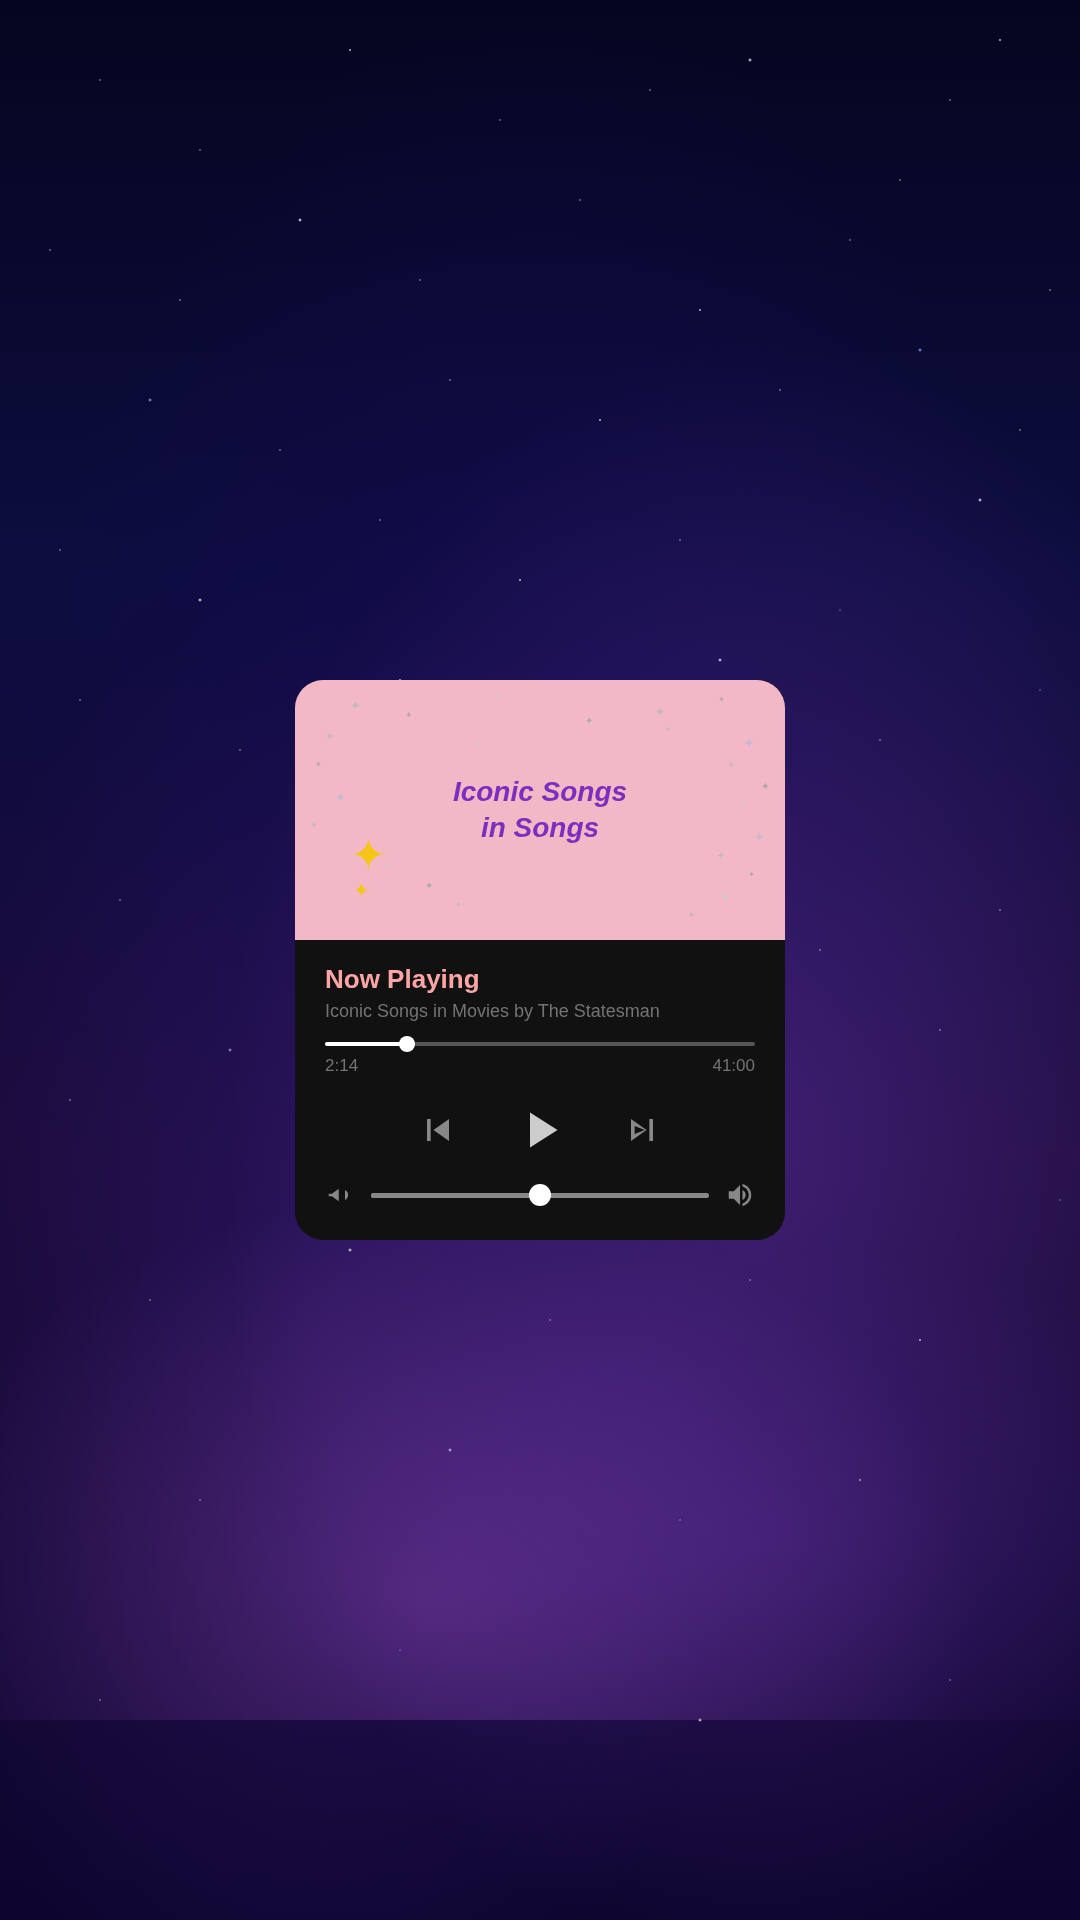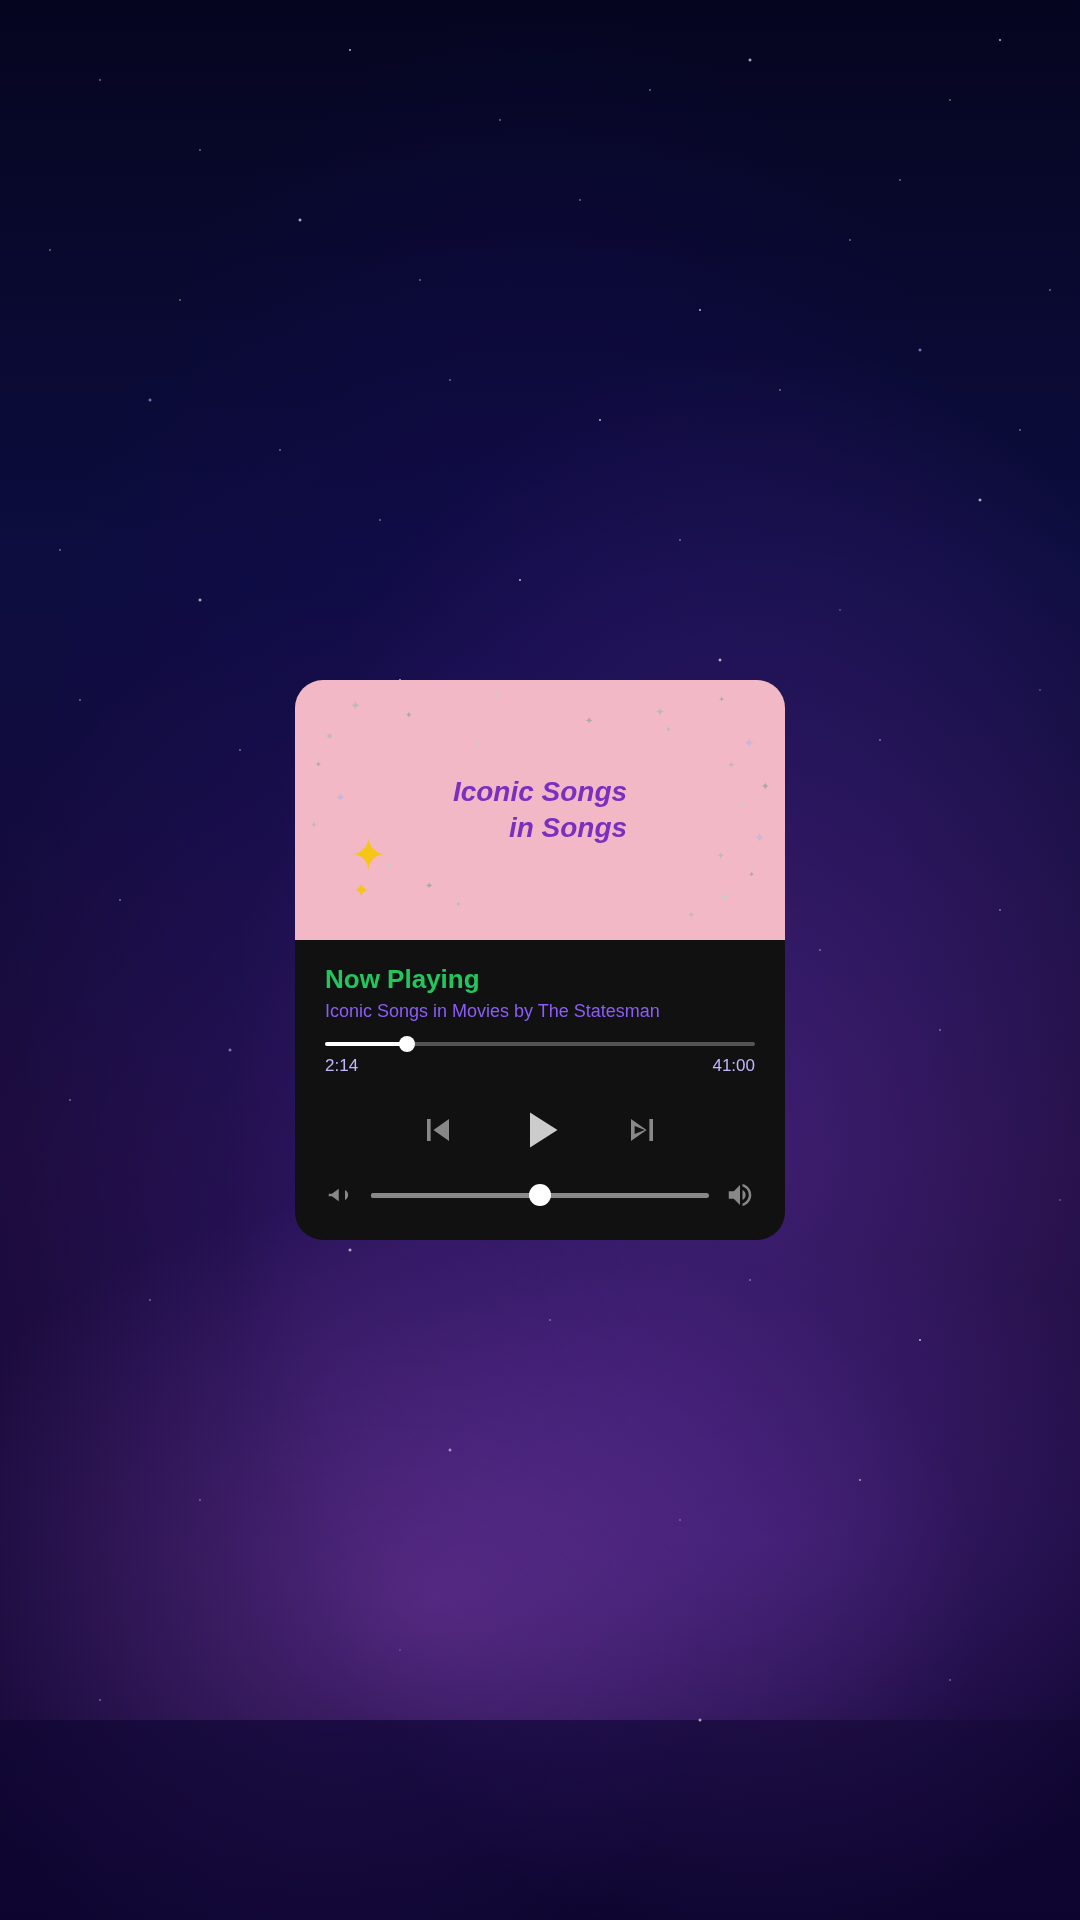--- a/index.html
+++ b/index.html
@@ -126,21 +126,21 @@
       position: relative;
       overflow: hidden;
       display: flex;
       align-items: center;
       justify-content: center;
     }
 
     .album-art-title {
       position: relative;
       z-index: 2;
-      text-align: right;
+      text-align: center;
       color: #7b2fbe;
       font-size: 28px;
       font-weight: 700;
       line-height: 1.3;
       font-style: italic;
     }
 
     
     .deco-star {
       position: absolute;
@@ -159,28 +159,28 @@
       left: 85px;
       font-size: 22px;
       color: #f5c518;
     }
 
     .player-info {
       padding: 24px 30px 0;
     }
 
     .now-playing-label {
-      color: #22c55e;
+      color: #fca5a5;
       font-size: 26px;
       font-weight: 700;
       margin-bottom: 6px;
     }
 
     .track-info {
-      color: #8b5cf6;
+      color: #737373;
       font-size: 18px;
       font-weight: 400;
     }
 
     .progress-section {
       padding: 20px 30px 0;
     }
 
     .progress-bar-track {
       width: 100%;
@@ -205,21 +205,21 @@
       background: #ffffff;
       border-radius: 50%;
       position: absolute;
       right: -8px;
       top: -6px;
     }
 
     .time-row {
       display: flex;
       justify-content: space-between;
-      color: #c4b5fd;
+      color: #737373;
       font-size: 17px;
     }
 
     .controls-row {
       display: flex;
       align-items: center;
       justify-content: center;
       gap: 50px;
       padding: 24px 30px 10px;
     }

